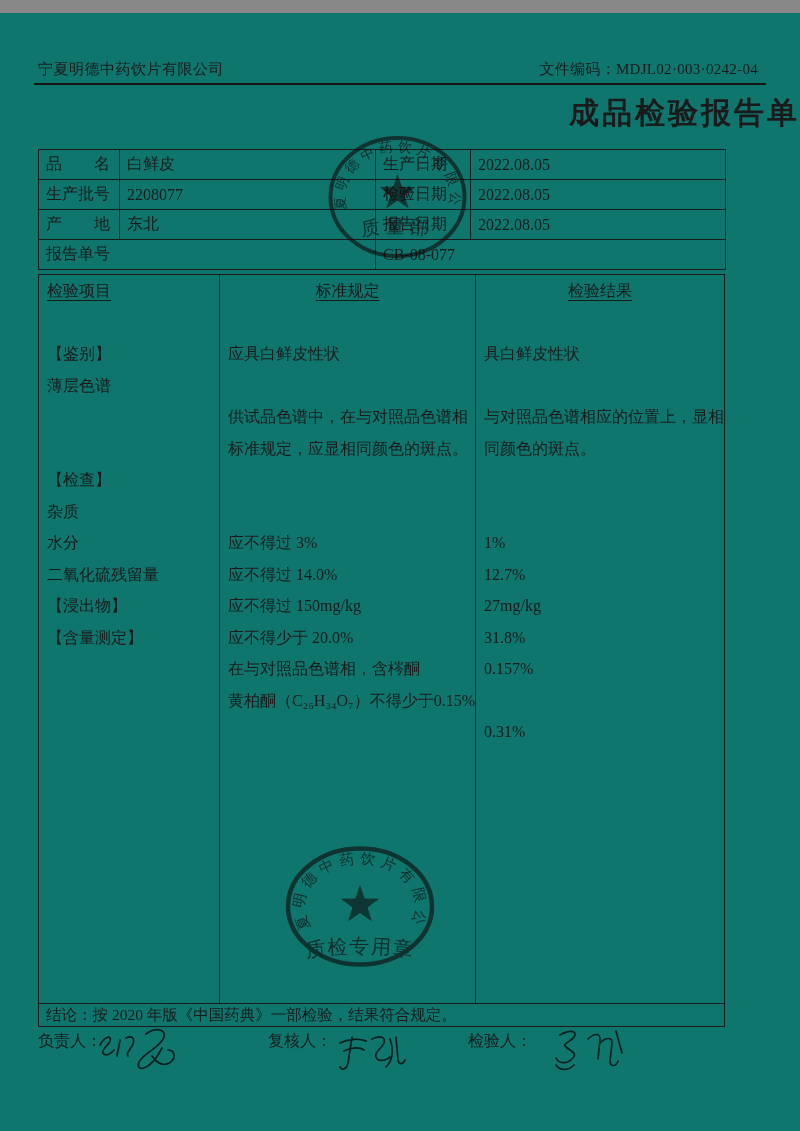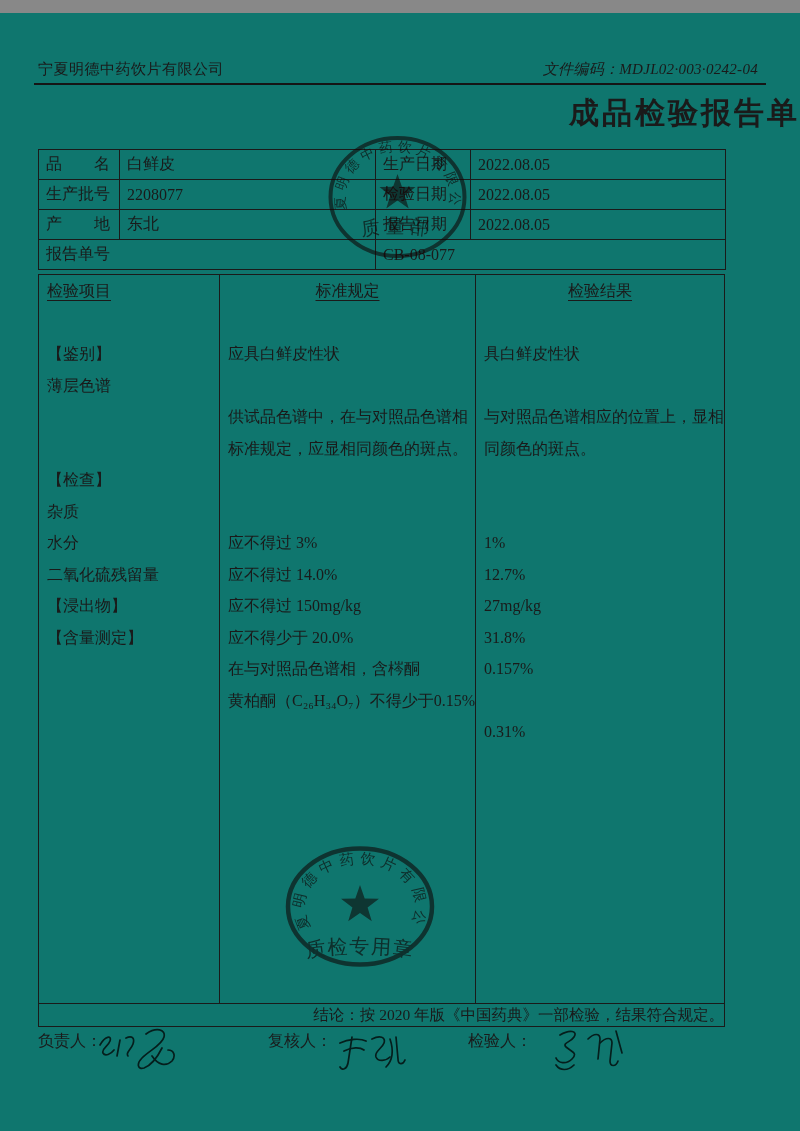--- a/index.html
+++ b/index.html
@@ -4,21 +4,21 @@
 <style>
   html,body{margin:0;padding:0;background:#888;}
   .page{
     position:relative;width:800px;height:1131px;background:#0f766e;
     font-family:"Liberation Serif","DejaVu Serif",serif;color:#1a1a1a;
     overflow:hidden;margin:13px auto;
   }
   
   .doc-header{position:absolute;top:47px;left:38px;right:42px;font-size:15px;}
   .doc-header .company{position:absolute;left:0;top:0;letter-spacing:.5px;}
-  .doc-header .code{position:absolute;right:0;top:0;letter-spacing:.3px;font-style:italic;}
+  .doc-header .code{position:absolute;right:0;top:0;letter-spacing:.3px;}
   .hdr-rule{position:absolute;left:34px;top:70px;width:732px;height:2.2px;background:#151515;}
   
   .title{position:absolute;left:0;top:80px;width:100%;margin:0;text-align:right;
     font-size:30px;font-weight:700;letter-spacing:3px;}
   
   table.info{position:absolute;left:38px;top:136px;width:687px;border-collapse:collapse;
     table-layout:fixed;}
   table.info td{border:1.6px solid #1a1a1a;height:29px;font-size:16px;padding:0 0 0 7px;
     white-space:pre;overflow:hidden;}
   
@@ -26,21 +26,21 @@
     box-sizing:border-box;border:1.6px solid #1a1a1a;border-bottom:none;display:flex;}
   .main-col{flex:1 1 0;box-sizing:border-box;}
   .main-col + .main-col{border-left:1.6px solid #1a1a1a;}
   .ln{height:31.5px;line-height:31.5px;font-size:16px;padding-left:8px;
     white-space:pre;overflow:visible;}
   .ln.hdr{text-decoration:underline;text-underline-offset:4px;}
   .main-col:nth-child(2) .ln.hdr,.main-col:nth-child(3) .ln.hdr{text-align:center;padding-left:0;}
   
   .conclusion{position:absolute;left:38px;top:990px;width:687px;height:24px;
     box-sizing:border-box;border:1.6px solid #1a1a1a;font-size:15.5px;line-height:21px;
-    padding-left:7px;white-space:pre;text-align:right;}
+    padding-left:7px;white-space:pre;}
   
   .sig-label{position:absolute;top:1018px;font-size:16px;}
   .sig-svg{position:absolute;mix-blend-mode:multiply;}
   .sig-svg path{fill:none;stroke:#3f3f3f;stroke-width:1.7;stroke-linecap:round;stroke-linejoin:round;}
   
   .stamp{position:absolute;mix-blend-mode:multiply;opacity:.85;}
   .stamp .ring{fill:none;stroke:#d85454;}
   .stamp text{fill:#d14a4a;}
   .stamp .star{fill:#dd5b5b;}
 </style>

